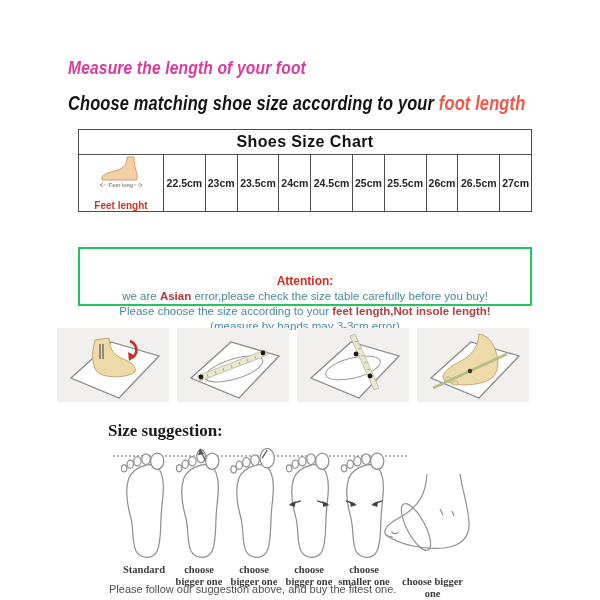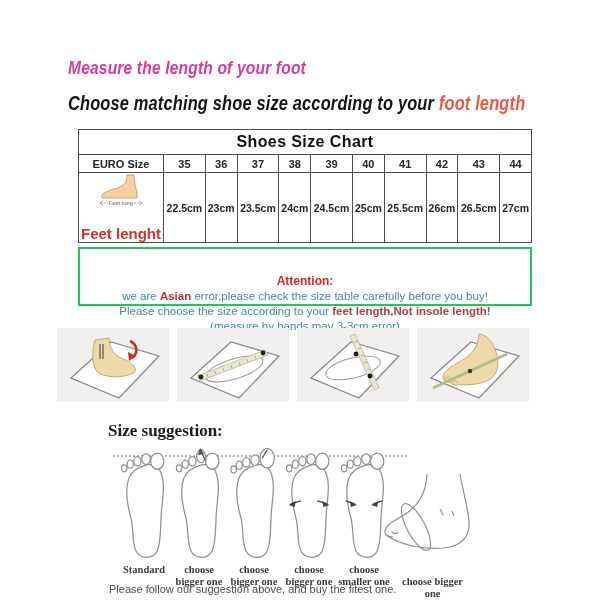--- a/index.html
+++ b/index.html
@@ -18,21 +18,21 @@
   
   table.chart { position: absolute; left: 78px; top: 129px; width: 454px; border-collapse: collapse;
                 font-family: "Liberation Sans", sans-serif; }
   table.chart td { border: 1px solid #4c4c4c; text-align: center; vertical-align: middle;
                    font-weight: bold; font-size: 11px; color: #262626; padding: 0; }
   table.chart td.title-cell { font-size: 16px; height: 25px; letter-spacing: 0.4px; color: #111; text-align: center; }
   table.chart tr.szrow td { height: 18px; }
   table.chart td.rowlbl { width: 85px; }
   table.chart tr.feetrow td { height: 52px; font-size: 10.5px; }
   .feet-cell-inner { display: flex; flex-direction: column; align-items: center; justify-content: center; }
-  .feet-label-red { color: #cc3526; font-size: 15px; font-weight: bold; margin-top: 18px; }
+  .feet-label-red { color: #cc3526; font-size: 10px; font-weight: bold; margin-top: 11px; }
 
   
   .attention { position: absolute; left: 78px; top: 247px; width: 454px; height: 59px;
                border: 2px solid #22c55e; text-align: center; padding-top: 25px;
                font-size: 11.5px; line-height: 15px; font-family: "Liberation Sans", sans-serif; }
   .att-title { color: #d42b20; font-weight: bold; font-size: 12px; }
   .teal { color: #46899c; }
   .maroon { color: #b03434; font-weight: bold; }
   .warm-red { color: #b04040; font-weight: bold; }
 
@@ -61,33 +61,20 @@
     <span class="cond-wrap">Measure the length of your foot</span>
   </div>
   <div class="h2">
     <span class="cond-wrap"><span>Choose matching shoe size according to your </span><span class="hl">foot length</span></span>
   </div>
 
   <table class="chart">
     <tbody>
         <tr>
       <td colspan="11" class="title-cell">Shoes Size Chart</td>
-    </tr>
-    <tr class="szrow">
-      <td class="rowlbl">EURO Size</td>
-      <td>35</td>
-      <td>36</td>
-      <td>37</td>
-      <td>38</td>
-      <td>39</td>
-      <td>40</td>
-      <td>41</td>
-      <td>42</td>
-      <td>43</td>
-      <td>44</td>
     </tr>
     <tr class="feetrow">
       <td class="rowlbl">
         <div class="feet-cell-inner">
           <svg width="50" height="34" viewBox="0 0 50 34">
             <path d="M31,2 C31,9 28,13 22,15 C14,17 8,19 6,22 L6,25 L41,25 L41,19 C39,13 38,8 38,2 Z" fill="#f2cfa4" stroke="#cf9e6a" stroke-width="1"></path>
             <path d="M4,30 L12,30 M38,30 L46,30" stroke="#8a8a8a" stroke-width="0.8" stroke-dasharray="2,1.5"></path>
             <path d="M4,30 l3,-2 M4,30 l3,2 M46,30 l-3,-2 M46,30 l-3,2" stroke="#8a8a8a" stroke-width="0.8" fill="none"></path>
             <text x="25" y="32" text-anchor="middle" font-size="5.5" fill="#8a8a8a">Feet long</text>
           </svg>

